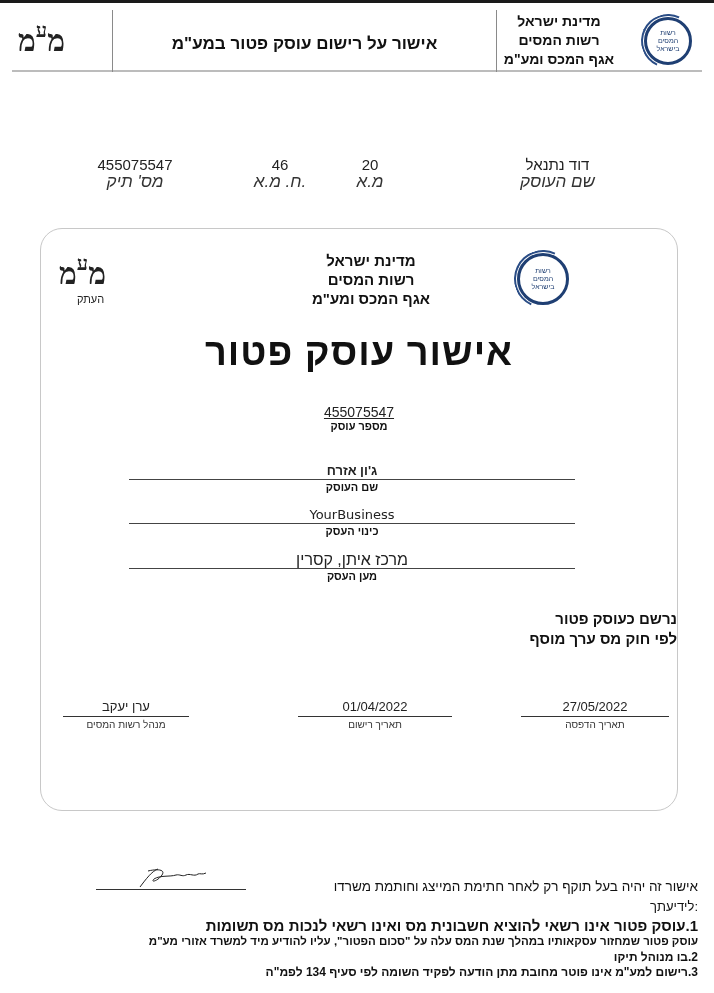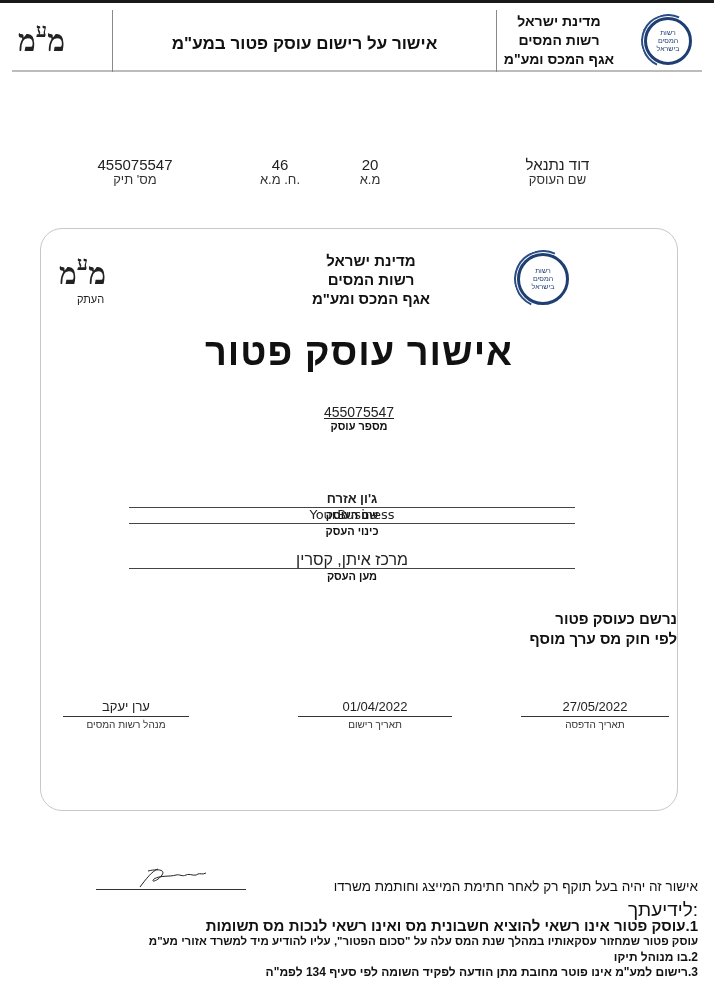--- a/index.html
+++ b/index.html
@@ -48,21 +48,21 @@
       transform: rotate(-20deg);
     }
     .emblem span {
       font-size: 7px; line-height: 8px; color: #1f3f73; text-align: center; white-space: pre-line;
     }
     .hdr .emblem { left: 632px; top: 9px; width: 48px; height: 48px; }
 
     
     .info-cell { position: absolute; text-align: center; direction: rtl; }
     .info-cell .v { font-size: 15px; color: #222; }
-    .info-cell .l { font-size: 13px; color: #333; margin-top: -1px; }
+    .info-cell .l { font-size: 17px; color: #333; margin-top: -1px; font-style: italic; }
 
     
     .card {
       position: absolute; left: 40px; top: 225px; width: 638px; height: 583px;
       border: 1.5px solid #c8c8c8; border-radius: 22px; background: #fff;
     }
     .card .mem-logo { left: 18px; top: 30px; }
     .card .mem-sub { position: absolute; left: 36px; top: 64px; font-size: 11px; direction: rtl; color: #222; }
     .card .org-block { left: 230px; width: 200px; top: 22px; font-size: 15px; line-height: 19px; }
     .card .emblem { left: 476px; top: 24px; width: 52px; height: 52px; }
@@ -73,21 +73,21 @@
     }
     .dealer-no {
       position: absolute; left: 0; width: 100%; top: 175px; text-align: center;
     }
     .dealer-no .v { font-size: 14px; text-decoration: underline; color: #222; }
     .dealer-no .l { font-size: 11px; font-weight: bold; direction: rtl; margin-top: 0px; }
 
     .field { position: absolute; left: 88px; width: 446px; text-align: center; direction: rtl; }
     .field .v { height: 18px; line-height: 18px; border-bottom: 1.5px solid #444; color: #222; }
     .field .l { font-size: 11px; font-weight: bold; margin-top: 1px; }
-    .field.f1 { top: 233px; margin-top: 28px; } .field.f1 .v { font-size: 13px; font-weight: bold; }
+    .field.f1 { top: 233px; } .field.f1 .v { font-size: 13px; font-weight: bold; }
     .field.f2 { top: 277px; } .field.f2 .v { font-size: 13px; font-family: "DejaVu Sans", sans-serif; direction: ltr; }
     .field.f3 { top: 322px; } .field.f3 .v { font-size: 16px; }
 
     .registered {
       position: absolute; left: 0; width: 100%; top: 380px; text-align: right;
       font-size: 15px; font-weight: bold; direction: rtl; line-height: 20px;
     }
 
     .sign-col { position: absolute; top: 470px; text-align: center; direction: rtl; }
     .sign-col .v { font-size: 13px; height: 18px; border-bottom: 1.5px solid #333; color: #222; }
@@ -101,21 +101,21 @@
     }
 
     
     .footer-line {
       position: absolute; right: 16px; top: 876px; font-size: 13.5px; direction: rtl; color: #111;
     }
     .sig-line { position: absolute; left: 96px; top: 886px; width: 150px; border-bottom: 1.3px solid #333; }
     .signature {
       position: absolute; left: 136px; top: 862px; width: 76px; height: 26px;
     }
-    .note-head { position: absolute; right: 16px; top: 896px; font-size: 19px; direction: rtl; }
+    .note-head { position: absolute; right: 16px; top: 896px; font-size: 13px; direction: rtl; }
     .note { position: absolute; right: 16px; direction: rtl; color: #111; white-space: nowrap; font-weight: bold; }
     .note.n1 { top: 914px; font-size: 15px; }
     .note.n1b { top: 932px; font-size: 11.5px; }
     .note.n2 { top: 947px; font-size: 12px; }
     .note.n3 { top: 962px; font-size: 12px; }
   </style>
 </head>
 <body>
 
 <div class="hdr">

